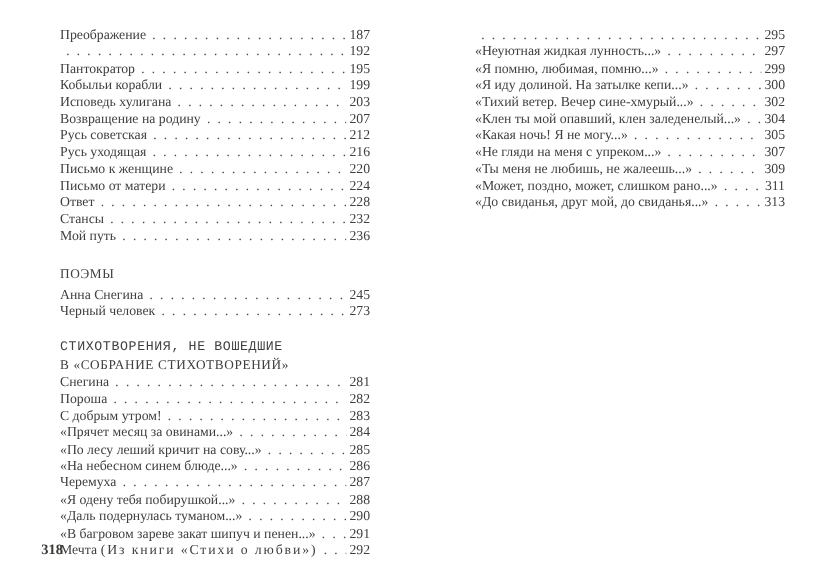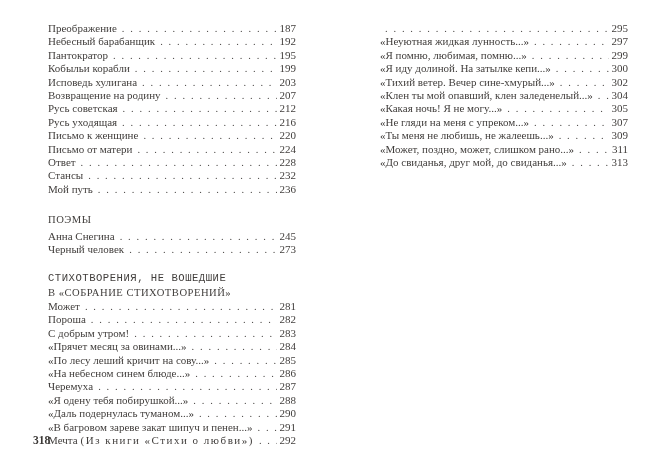--- a/index.html
+++ b/index.html
@@ -79,21 +79,20 @@
 <body>
 
 <div class="page">
   <div class="toc-col left" id="col-left">
       <div class="entry">
         <span class="t">Преображение</span>
         <span class="dots"></span>
         <span class="pg">187</span>
       </div>
       <div class="entry">
-        <span class="t">Небесный барабанщик</span>
         <span class="dots"></span>
         <span class="pg">192</span>
       </div>
       <div class="entry">
         <span class="t">Пантократор</span>
         <span class="dots"></span>
         <span class="pg">195</span>
       </div>
       <div class="entry">
         <span class="t">Кобыльи корабли</span>
@@ -152,21 +151,21 @@
         <span class="pg">245</span>
       </div>
       <div class="entry">
         <span class="t">Черный человек</span>
         <span class="dots"></span>
         <span class="pg">273</span>
       </div>
       <div class="heading gap-large">СТИХОТВОРЕНИЯ, НЕ ВОШЕДШИЕ</div>
       <div class="heading">В «СОБРАНИЕ СТИХОТВОРЕНИЙ»</div>
       <div class="entry">
-        <span class="t">Может</span>
+        <span class="t">Снегина</span>
         <span class="dots"></span>
         <span class="pg">281</span>
       </div>
       <div class="entry">
         <span class="t">Пороша</span>
         <span class="dots"></span>
         <span class="pg">282</span>
       </div>
       <div class="entry">
         <span class="t">С добрым утром!</span>

